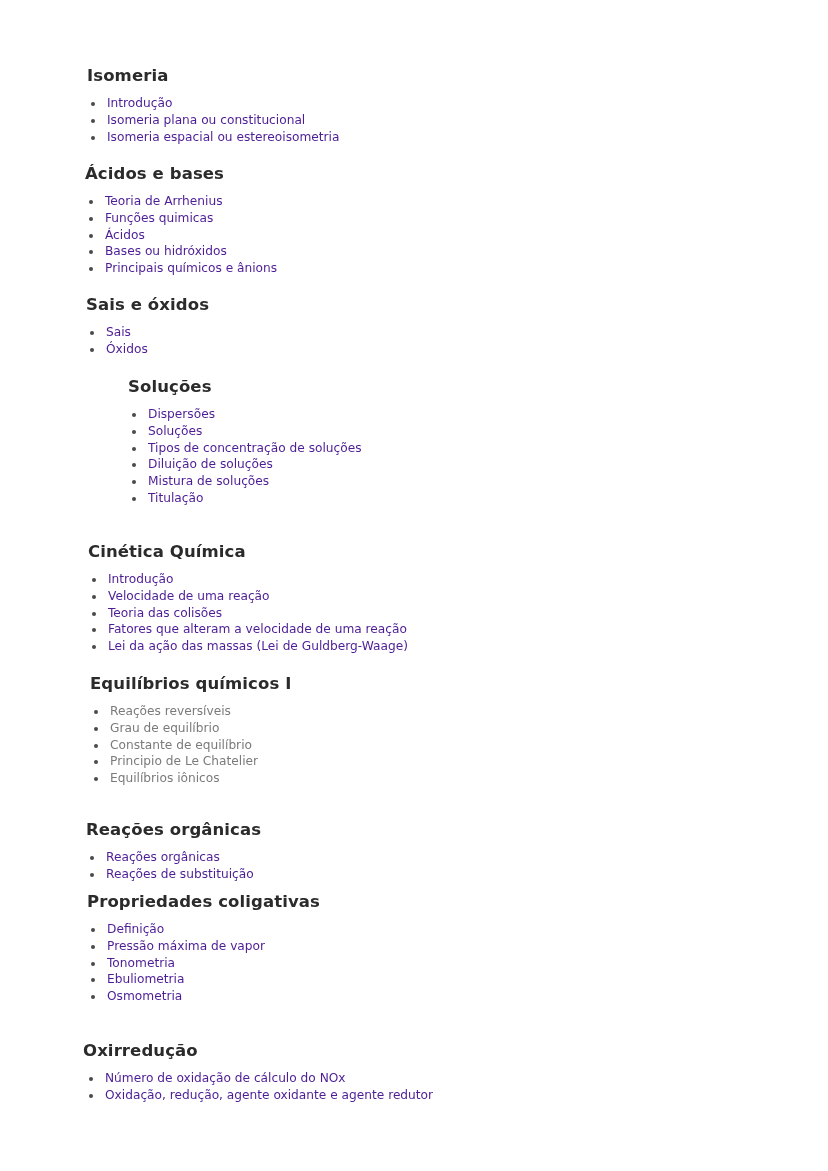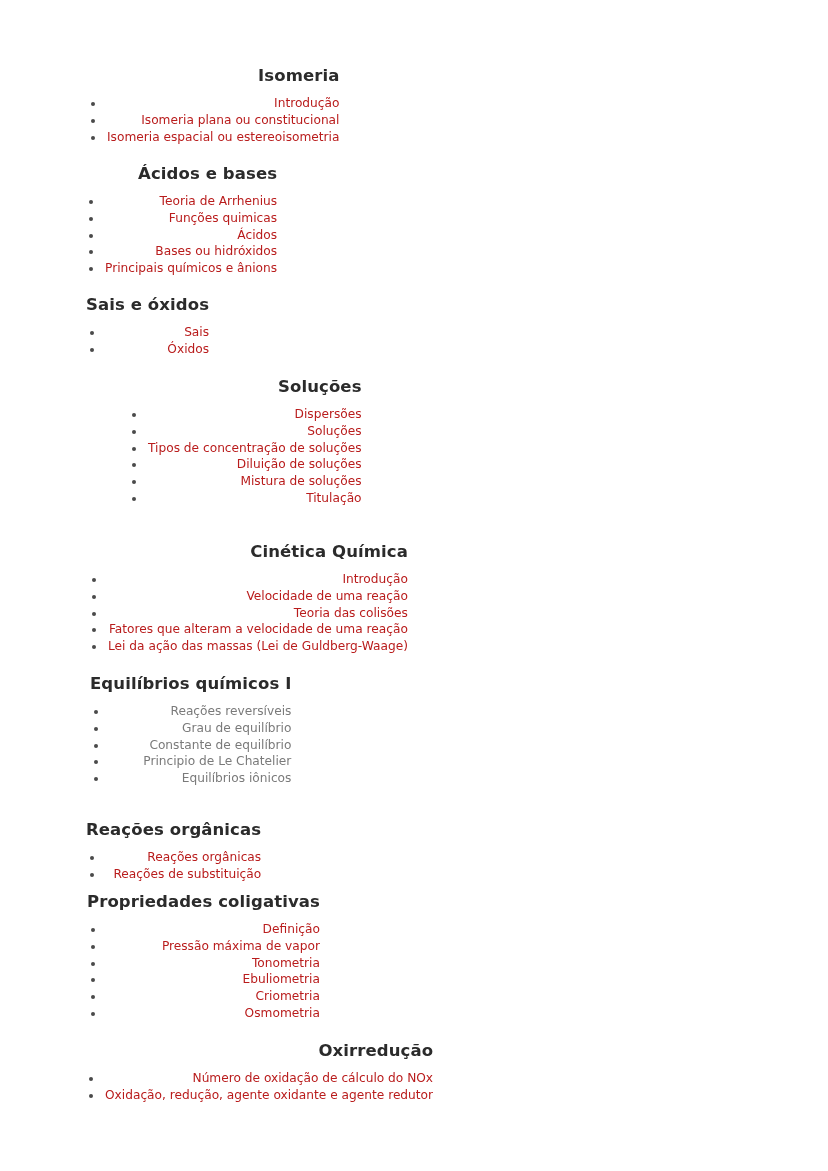--- a/index.html
+++ b/index.html
@@ -1,21 +1,21 @@
 <!DOCTYPE html>
 <html><head>
 <meta charset="utf-8">
 <style>
   html, body { margin: 0; padding: 0; background: #ffffff; }
   body { width: 828px; height: 1171px; position: relative; overflow: hidden;
          font-family: "DejaVu Sans", "Liberation Sans", sans-serif; }
-  .section { position: absolute; text-align: right; }
+  .section { position: absolute; }
   .section h2 { margin: 0; font-size: 16.5px; font-weight: bold; color: #2b2b2b; letter-spacing: 0.1px; line-height: 20px; }
   .section ul { margin: 9px 0 0 0; padding: 0; list-style: none; }
-  .section li { position: relative; font-size: 12.2px; color: #b91c1c; line-height: 16.8px; padding-left: 20px; white-space: nowrap; }
+  .section li { position: relative; font-size: 12.2px; color: #4c1d95; line-height: 16.8px; padding-left: 20px; white-space: nowrap; }
   .section li::before { content: ""; position: absolute; left: 4px; top: 7px; width: 4px; height: 4px; border-radius: 50%; background: #4a4a4a; }
   .section.light li { color: #7a7a7a; }
 </style>
 </head>
 <body>
 
 <div class="section" style="left:87px; top:66px;">
   <h2>Isomeria</h2>
   <ul>
     <li>Introdução</li>
@@ -85,21 +85,20 @@
   </ul>
 </div>
 
 <div class="section" style="left:87px; top:892px;">
   <h2>Propriedades coligativas</h2>
   <ul>
     <li>Definição</li>
     <li>Pressão máxima de vapor</li>
     <li>Tonometria</li>
     <li>Ebuliometria</li>
-    <li>Criometria</li>
     <li>Osmometria</li>
   </ul>
 </div>
 
 <div class="section" style="left:83px; top:1041px;">
   <h2>Oxirredução</h2>
   <ul>
     <li style="margin-left:2px;">Número de oxidação de cálculo do NOx</li>
     <li style="margin-left:2px;">Oxidação, redução, agente oxidante e agente redutor</li>
   </ul>

